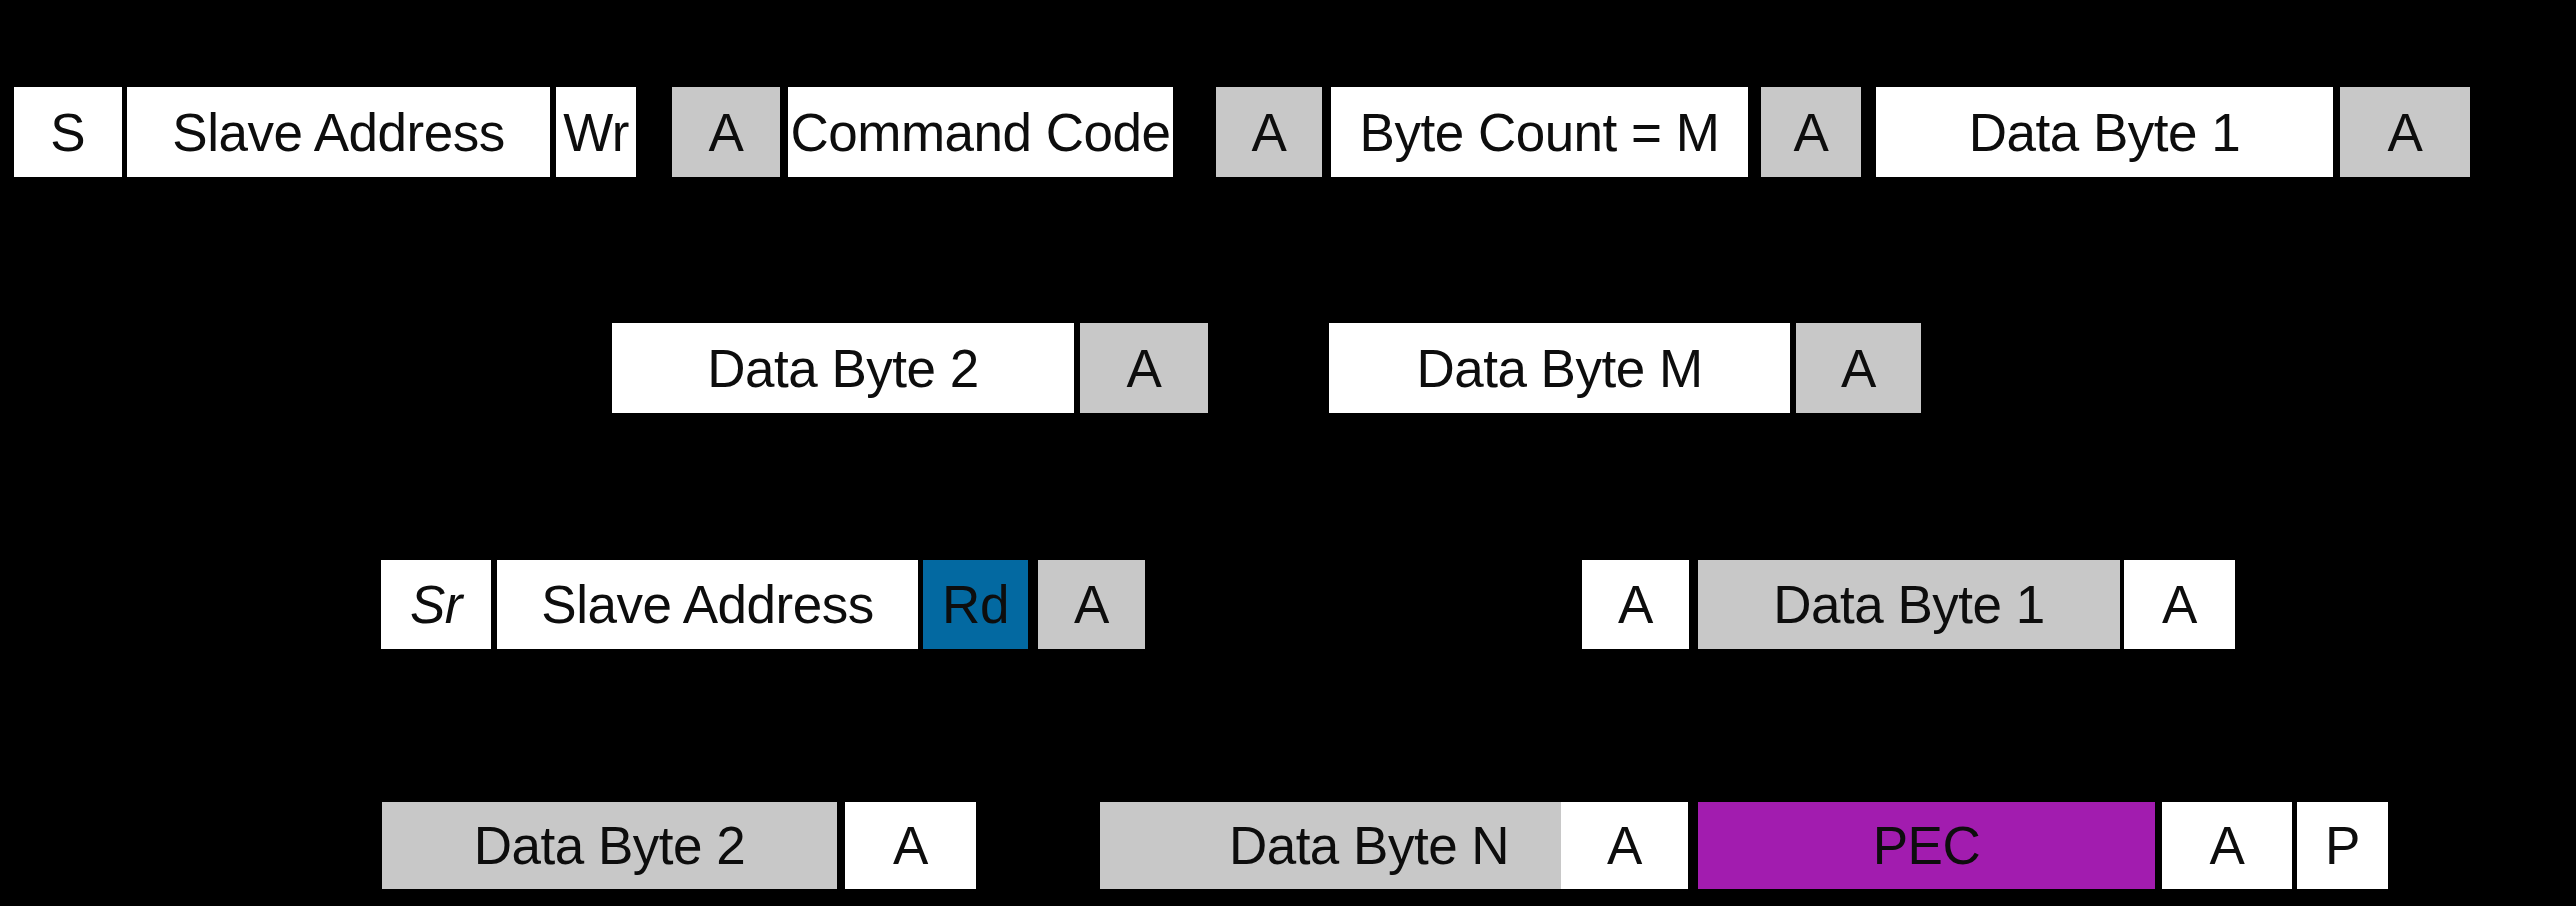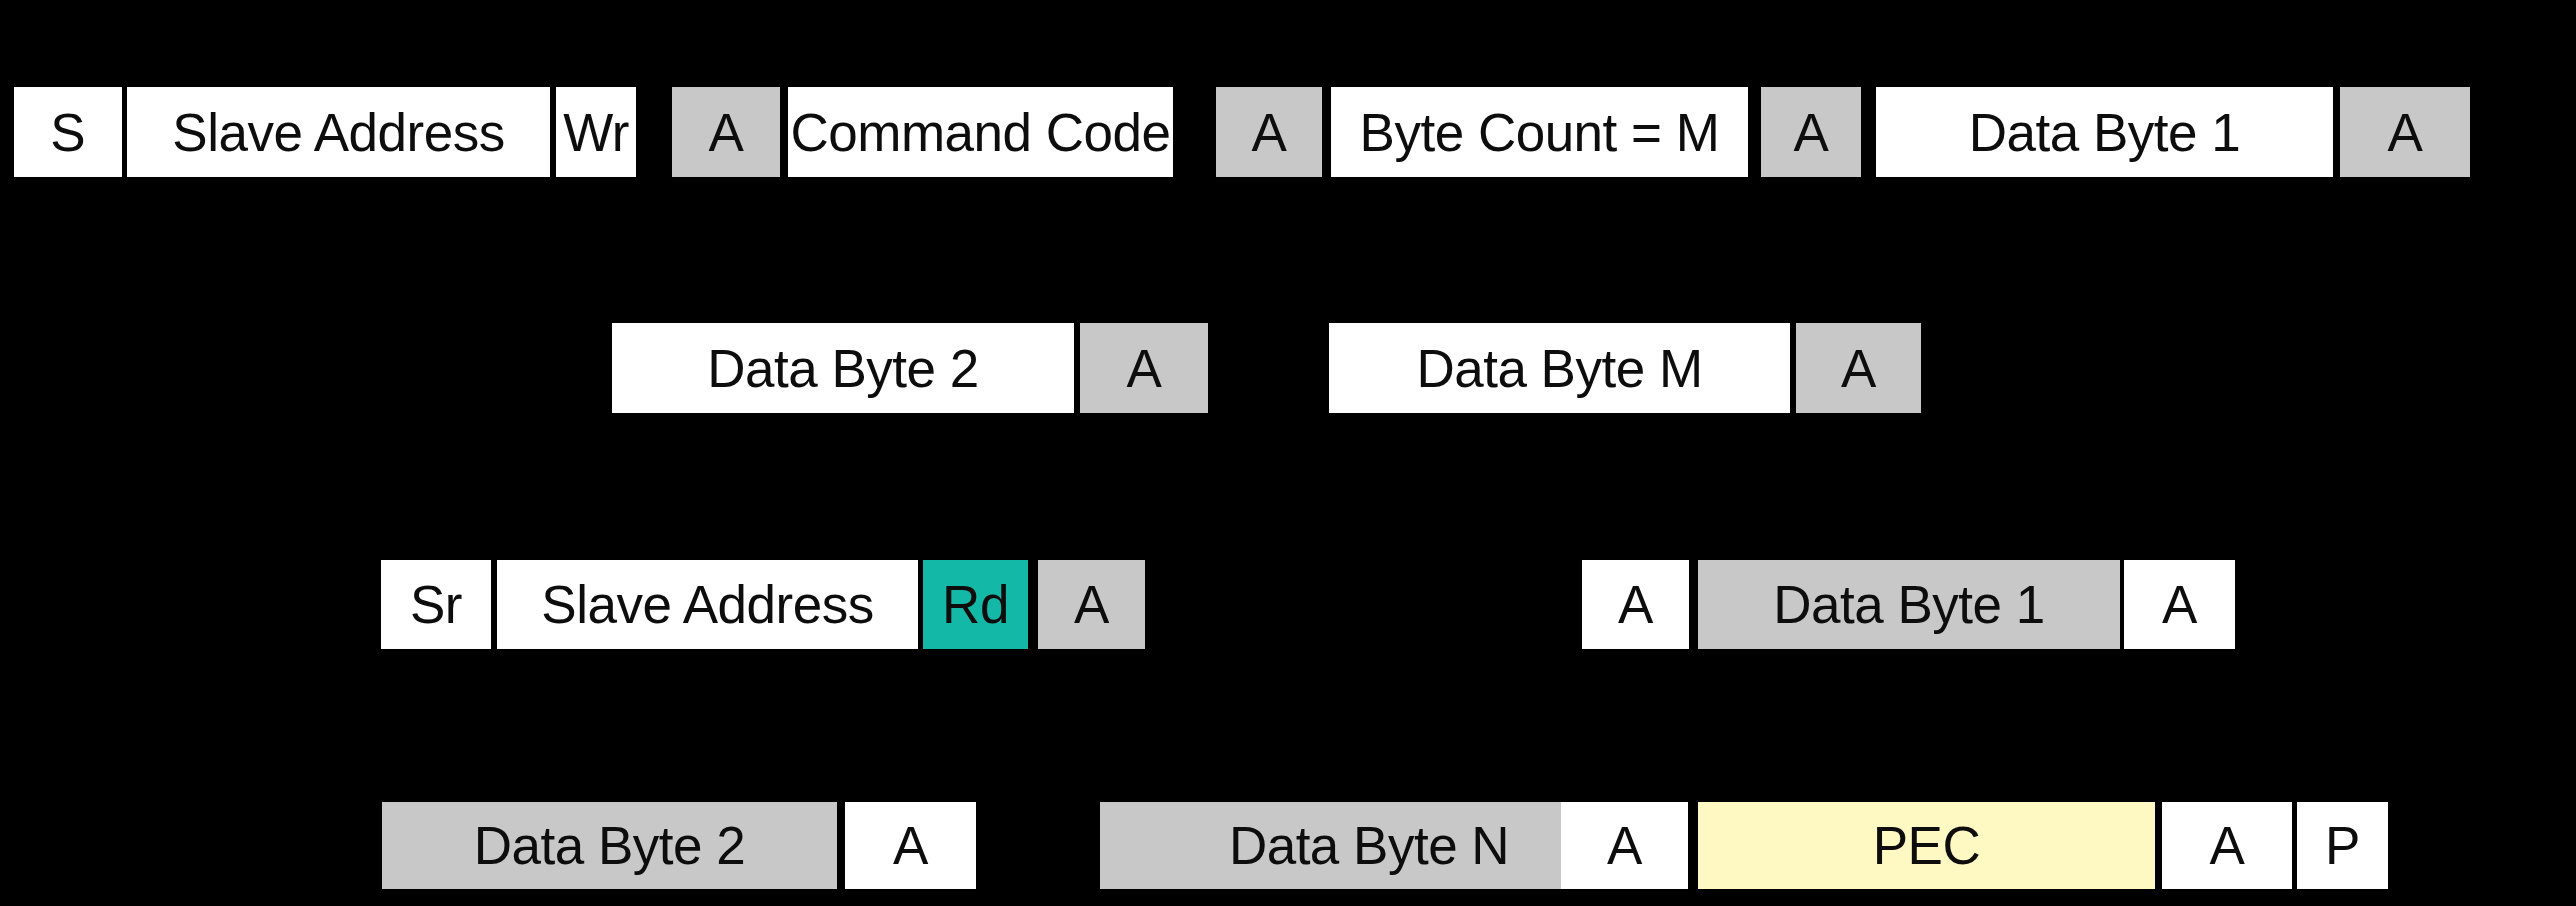--- a/index.html
+++ b/index.html
@@ -51,31 +51,31 @@
       <div class="box" style="left: 1876px; top: 0px; width: 457px; height: 90px; background: rgb(255, 255, 255); color: rgb(13, 13, 13);">Data Byte 1</div>
       <div class="box" style="left: 2340px; top: 0px; width: 130px; height: 90px; background: rgb(200, 200, 200); color: rgb(13, 13, 13);">A</div>
     </div>
     <div class="frame-row" style="top: 323px; height: 90px;">
       <div class="box" style="left: 612px; top: 0px; width: 462px; height: 90px; background: rgb(255, 255, 255); color: rgb(13, 13, 13);">Data Byte 2</div>
       <div class="box" style="left: 1080px; top: 0px; width: 128px; height: 90px; background: rgb(200, 200, 200); color: rgb(13, 13, 13);">A</div>
       <div class="box" style="left: 1329px; top: 0px; width: 461px; height: 90px; background: rgb(255, 255, 255); color: rgb(13, 13, 13);">Data Byte M</div>
       <div class="box" style="left: 1796px; top: 0px; width: 125px; height: 90px; background: rgb(200, 200, 200); color: rgb(13, 13, 13);">A</div>
     </div>
     <div class="frame-row" style="top: 560px; height: 89px;">
-      <div class="box" style="left: 381px; top: 0px; width: 110px; height: 89px; background: rgb(255, 255, 255); color: rgb(13, 13, 13);">Sr</div>
+      <div class="box" style="left: 381px; top: 0px; width: 110px; height: 89px; background: rgb(255, 255, 255); color: rgb(13, 13, 13); font-style: italic;">Sr</div>
       <div class="box" style="left: 497px; top: 0px; width: 421px; height: 89px; background: rgb(255, 255, 255); color: rgb(13, 13, 13);">Slave Address</div>
-      <div class="box" style="left: 923px; top: 0px; width: 105px; height: 89px; background: #14b8a6; color: rgb(13, 13, 13);">Rd</div>
+      <div class="box" style="left: 923px; top: 0px; width: 105px; height: 89px; background: #0369a1; color: rgb(13, 13, 13);">Rd</div>
       <div class="box" style="left: 1038px; top: 0px; width: 107px; height: 89px; background: rgb(200, 200, 200); color: rgb(13, 13, 13);">A</div>
       <div class="box" style="left: 1582px; top: 0px; width: 107px; height: 89px; background: rgb(255, 255, 255); color: rgb(13, 13, 13);">A</div>
       <div class="box" style="left: 1698px; top: 0px; width: 422px; height: 89px; background: rgb(200, 200, 200); color: rgb(13, 13, 13);">Data Byte 1</div>
       <div class="box" style="left: 2124px; top: 0px; width: 111px; height: 89px; background: rgb(255, 255, 255); color: rgb(13, 13, 13);">A</div>
     </div>
     <div class="frame-row" style="top: 802px; height: 87px;">
       <div class="box" style="left: 382px; top: 0px; width: 455px; height: 87px; background: rgb(200, 200, 200); color: rgb(13, 13, 13);">Data Byte 2</div>
       <div class="box" style="left: 845px; top: 0px; width: 131px; height: 87px; background: rgb(255, 255, 255); color: rgb(13, 13, 13);">A</div>
       <div class="box" style="left: 1100px; top: 0px; width: 538px; height: 87px; background: rgb(200, 200, 200); color: rgb(13, 13, 13);">Data Byte N</div>
       <div class="box" style="left: 1561px; top: 0px; width: 127px; height: 87px; background: rgb(255, 255, 255); color: rgb(13, 13, 13);">A</div>
-      <div class="box" style="left: 1698px; top: 0px; width: 457px; height: 87px; background: #fef9c3; color: rgb(13, 13, 13);">PEC</div>
+      <div class="box" style="left: 1698px; top: 0px; width: 457px; height: 87px; background: #a21caf; color: rgb(13, 13, 13);">PEC</div>
       <div class="box" style="left: 2162px; top: 0px; width: 130px; height: 87px; background: rgb(255, 255, 255); color: rgb(13, 13, 13);">A</div>
       <div class="box" style="left: 2297px; top: 0px; width: 91px; height: 87px; background: rgb(255, 255, 255); color: rgb(13, 13, 13);">P</div>
     </div>
   </div>
 
 
 </body></html>

